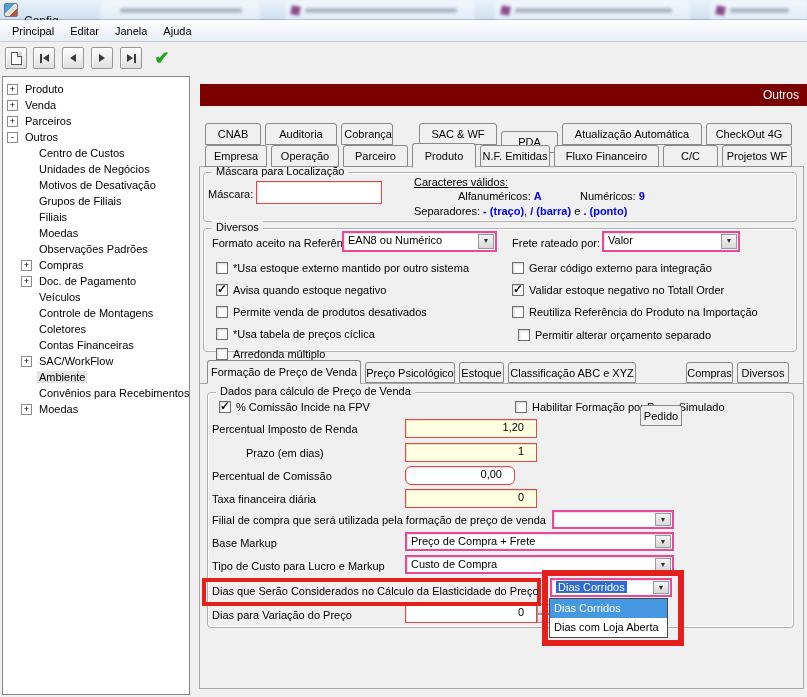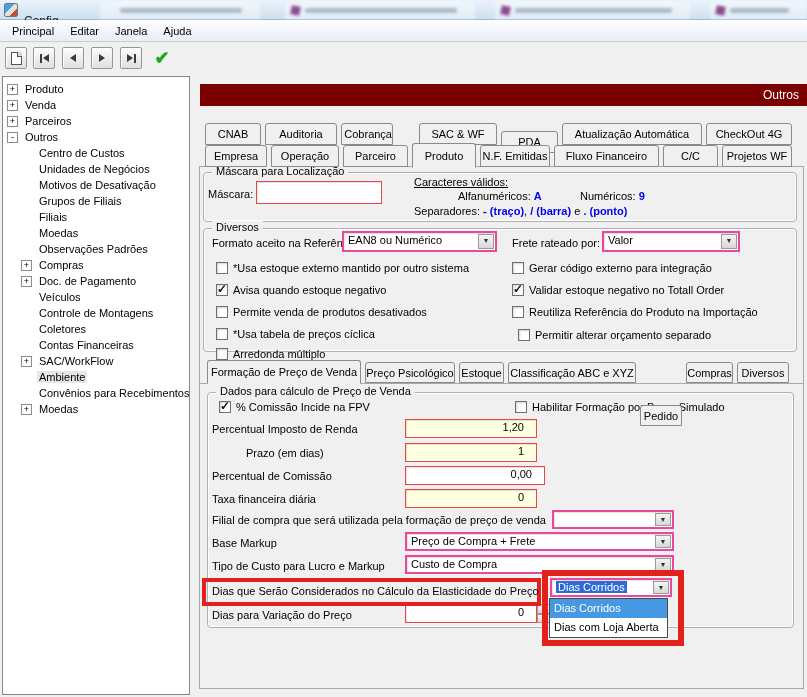--- a/index.html
+++ b/index.html
@@ -318,21 +318,21 @@
 <div class="cb-row" style="left:515px;top:400px;">
     <span class="checkbox" data-checked="false"></span>
     <span>Habilitar Formação por Preço Simulado</span>
   </div>
 
 <div class="lbl" style="left:212px;top:423px;">Percentual Imposto de Renda</div>
 <div class="textfield num yellow" style="left:405px;top:419px;width:132px;height:19px;">1,20</div>
 <div class="lbl" style="left:212px;top:447px;margin-left:34px;">Prazo (em dias)</div>
 <div class="textfield num yellow" style="left:405px;top:443px;width:132px;height:19px;">1</div>
 <div class="lbl" style="left:212px;top:470px;">Percentual de Comissão</div>
-<div class="textfield num" style="left:405px;top:466px;width:140px;height:19px;">0,00</div>
+<div class="textfield num" style="left:405px;top:466px;width:110px;height:19px;border-radius:6px;">0,00</div>
 <div class="lbl" style="left:212px;top:493px;">Taxa financeira diária</div>
 <div class="textfield num yellow" style="left:405px;top:489px;width:132px;height:19px;">0</div>
 
 <div class="lbl" style="left:212px;top:514px;">Filial de compra que será utilizada pela formação de preço de venda</div>
 <div class="combo" style="left:552px;top:510px;width:122px;height:19px;"><span></span><span class="dd-btn"></span></div>
 
 <div class="lbl" style="left:212px;top:537px;">Base Markup</div>
 <div class="combo" style="left:405px;top:532px;width:269px;height:19px;"><span>Preço de Compra + Frete</span><span class="dd-btn"></span></div>
 
 <div class="lbl" style="left:212px;top:560px;">Tipo de Custo para Lucro e Markup</div>

